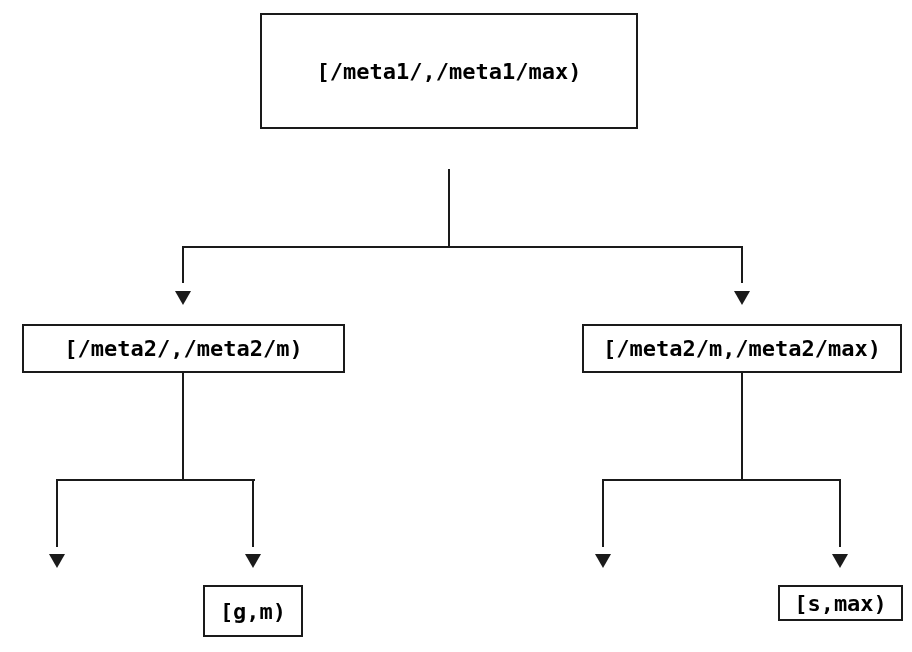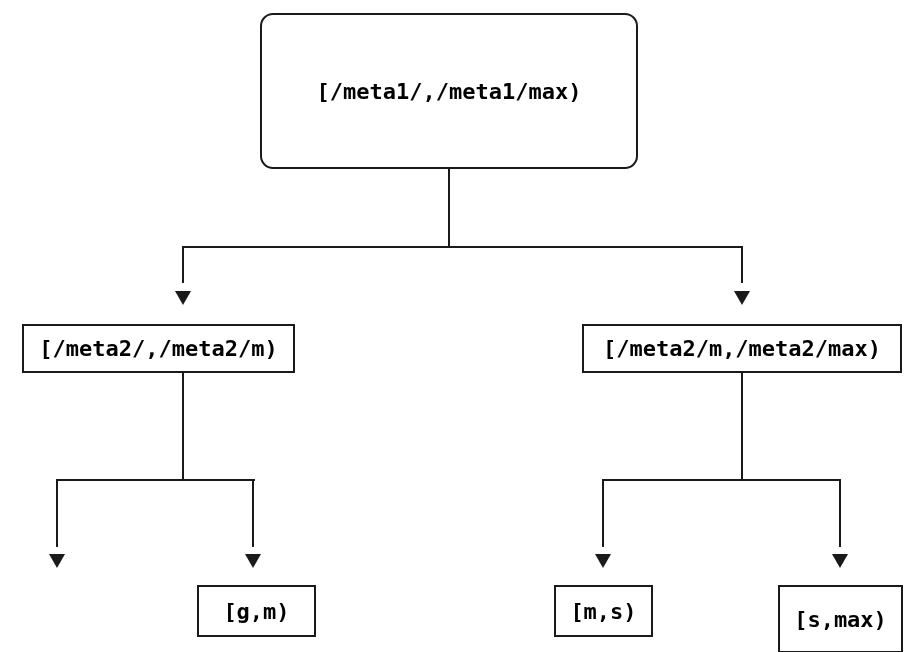--- a/index.html
+++ b/index.html
@@ -30,27 +30,27 @@
     background:var(--line);
   }
   .arrowhead{
     position:absolute;
     width:0;height:0;
     border-left:8px solid transparent;
     border-right:8px solid transparent;
     border-top:14px solid var(--line);
   }
   
-  #node-root  {left:260px; top:13px;  width:378px; height:156px;border-radius:13px;}
-  #node-left  {left:22px;  top:324px; width:273px; height:49px;text-align:right;}
+  #node-root  {left:260px; top:13px;  width:378px; height:116px;}
+  #node-left  {left:22px;  top:324px; width:323px; height:49px;text-align:right;}
   #node-right {left:582px; top:324px; width:320px; height:49px;text-align:right;}
   #node-ag    {left:8px;   top:585px; width:99px;  height:52px;}
-  #node-gm    {left:197px; top:585px; width:119px; height:52px;}
+  #node-gm    {left:203px; top:585px; width:100px; height:52px;}
   #node-ms    {left:554px; top:585px; width:99px;  height:52px;}
-  #node-smax  {left:778px; top:585px; width:125px; height:68px;text-align:center;}
+  #node-smax  {left:778px; top:585px; width:125px; height:36px;text-align:center;}
 
   
   #e-root-stem   {left:448px; top:169px; width:2px;   height:78px;}
   #e-l1-hbar     {left:182px; top:246px; width:561px; height:2px;}
   #e-l1-stub-l   {left:182px; top:246px; width:2px;   height:37px;}
   #e-l1-stub-r   {left:741px; top:246px; width:2px;   height:37px;}
   #a-l1-l        {left:175px; top:291px;}
   #a-l1-r        {left:734px; top:291px;}
 
   
@@ -76,21 +76,20 @@
 
   <div class="node" id="node-root">[/meta1/,/meta1/max)</div>
 
   <div class="node" id="node-left">[/meta2/,/meta2/m)</div>
 
   <div class="node" id="node-right">[/meta2/m,/meta2/max)</div>
 
 
   <div class="node" id="node-gm">[g,m)</div>
 
-  <div class="node" id="node-ms">[m,s)</div>
 
   <div class="node" id="node-smax">[s,max)</div>
 
   <div class="edge" id="e-root-stem"></div>
   <div class="edge" id="e-l1-hbar"></div>
   <div class="edge" id="e-l1-stub-l"></div>
   <div class="edge" id="e-l1-stub-r"></div>
   <div class="arrowhead" id="a-l1-l"></div>
   <div class="arrowhead" id="a-l1-r"></div>
 

